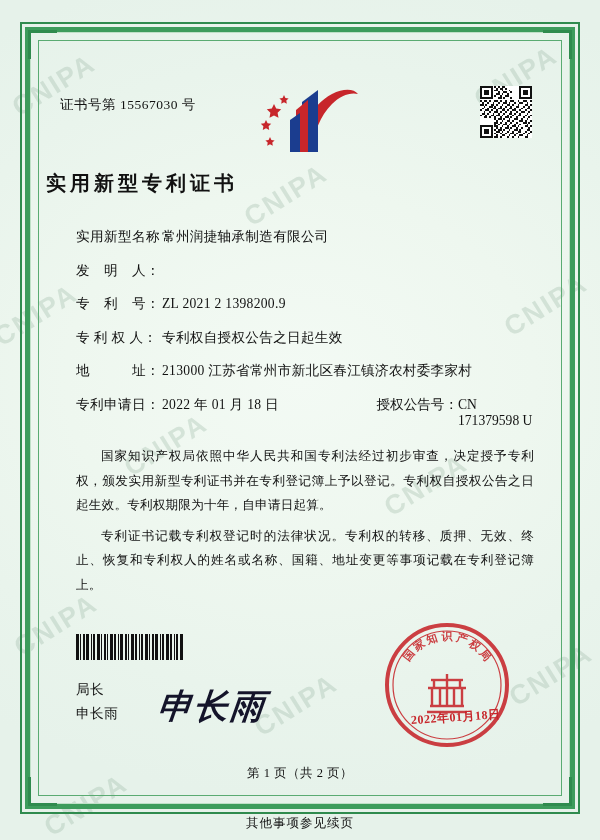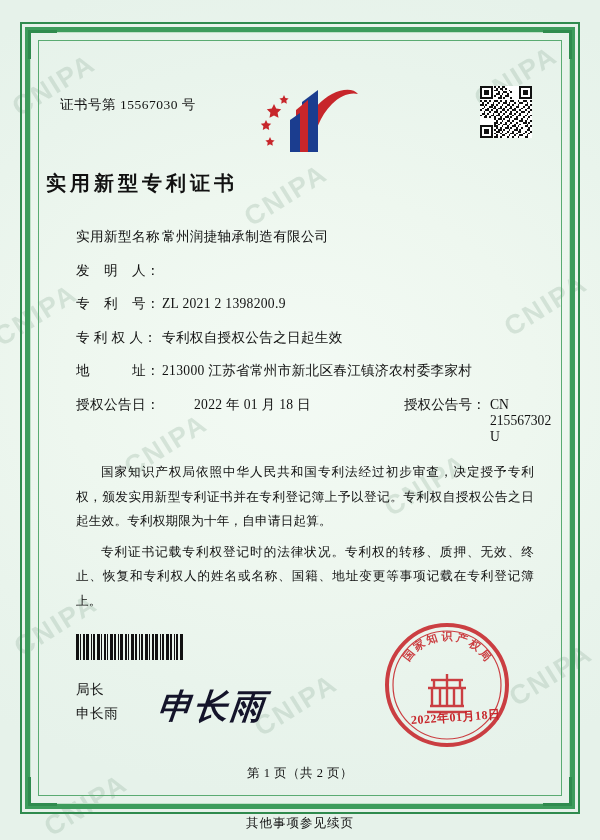--- a/index.html
+++ b/index.html
@@ -145,26 +145,26 @@
     letter-spacing: 0.4px;
     white-space: nowrap;
   }
   .fvalue {
     flex: 1;
     letter-spacing: 0.3px;
   }
   .frow.two .fvalue {
     flex: 0 0 auto;
     width: 210px;
-    margin-left: 32px;
   }
   .flabel2 {
     flex: 0 0 86px;
     width: 86px;
     white-space: nowrap;
+    text-align: right;
   }
   .fvalue2 { flex: 1; }
 
   .para {
     margin-top: 6px;
     font-size: 12.6px;
     line-height: 1.95;
     color: #111;
     text-align: justify;
     text-indent: 25px;
@@ -524,24 +524,24 @@
       </div>
       <div class="frow">
         <div class="flabel">专 利 权 人：</div>
         <div class="fvalue">专利权自授权公告之日起生效</div>
       </div>
       <div class="frow">
         <div class="flabel">地　　　址：</div>
         <div class="fvalue">213000 江苏省常州市新北区春江镇济农村委李家村</div>
       </div>
       <div class="frow two">
-        <div class="flabel">授权公告日：</div>
+        <div class="flabel">专利申请日：</div>
         <div class="fvalue">2022 年 01 月 18 日</div>
         <div class="flabel2">授权公告号：</div>
-        <div class="fvalue2">CN 215567302 U</div>
+        <div class="fvalue2">CN 171379598 U</div>
       </div>
 
       <div class="para">国家知识产权局依照中华人民共和国专利法经过初步审查，决定授予专利权，颁发实用新型专利证书并在专利登记簿上予以登记。专利权自授权公告之日起生效。专利权期限为十年，自申请日起算。</div>
       <div class="para">专利证书记载专利权登记时的法律状况。专利权的转移、质押、无效、终止、恢复和专利权人的姓名或名称、国籍、地址变更等事项记载在专利登记簿上。</div>
     </div>
 
     <div class="barcode">
       <i style="width:3px"></i><i style="width:1px;background:transparent"></i><i style="width:1px"></i><i style="width:2px;background:transparent"></i><i style="width:2px"></i><i style="width:1px;background:transparent"></i><i style="width:3px"></i><i style="width:2px;background:transparent"></i><i style="width:1px"></i><i style="width:1px;background:transparent"></i><i style="width:2px"></i><i style="width:2px;background:transparent"></i><i style="width:3px"></i><i style="width:1px;background:transparent"></i><i style="width:1px"></i><i style="width:2px;background:transparent"></i><i style="width:2px"></i><i style="width:1px;background:transparent"></i><i style="width:1px"></i><i style="width:2px;background:transparent"></i><i style="width:3px"></i><i style="width:1px;background:transparent"></i><i style="width:2px"></i><i style="width:2px;background:transparent"></i><i style="width:1px"></i><i style="width:1px;background:transparent"></i><i style="width:3px"></i><i style="width:2px;background:transparent"></i><i style="width:2px"></i><i style="width:1px;background:transparent"></i><i style="width:1px"></i><i style="width:2px;background:transparent"></i><i style="width:3px"></i><i style="width:1px;background:transparent"></i><i style="width:2px"></i><i style="width:2px;background:transparent"></i><i style="width:1px"></i><i style="width:1px;background:transparent"></i><i style="width:2px"></i><i style="width:2px;background:transparent"></i><i style="width:3px"></i><i style="width:1px;background:transparent"></i><i style="width:1px"></i><i style="width:2px;background:transparent"></i><i style="width:2px"></i><i style="width:1px;background:transparent"></i><i style="width:3px"></i><i style="width:2px;background:transparent"></i><i style="width:1px"></i><i style="width:1px;background:transparent"></i><i style="width:2px"></i><i style="width:2px;background:transparent"></i><i style="width:3px"></i><i style="width:1px;background:transparent"></i><i style="width:2px"></i><i style="width:2px;background:transparent"></i><i style="width:1px"></i><i style="width:1px;background:transparent"></i><i style="width:2px"></i><i style="width:2px;background:transparent"></i><i style="width:3px"></i>
     </div>
 

